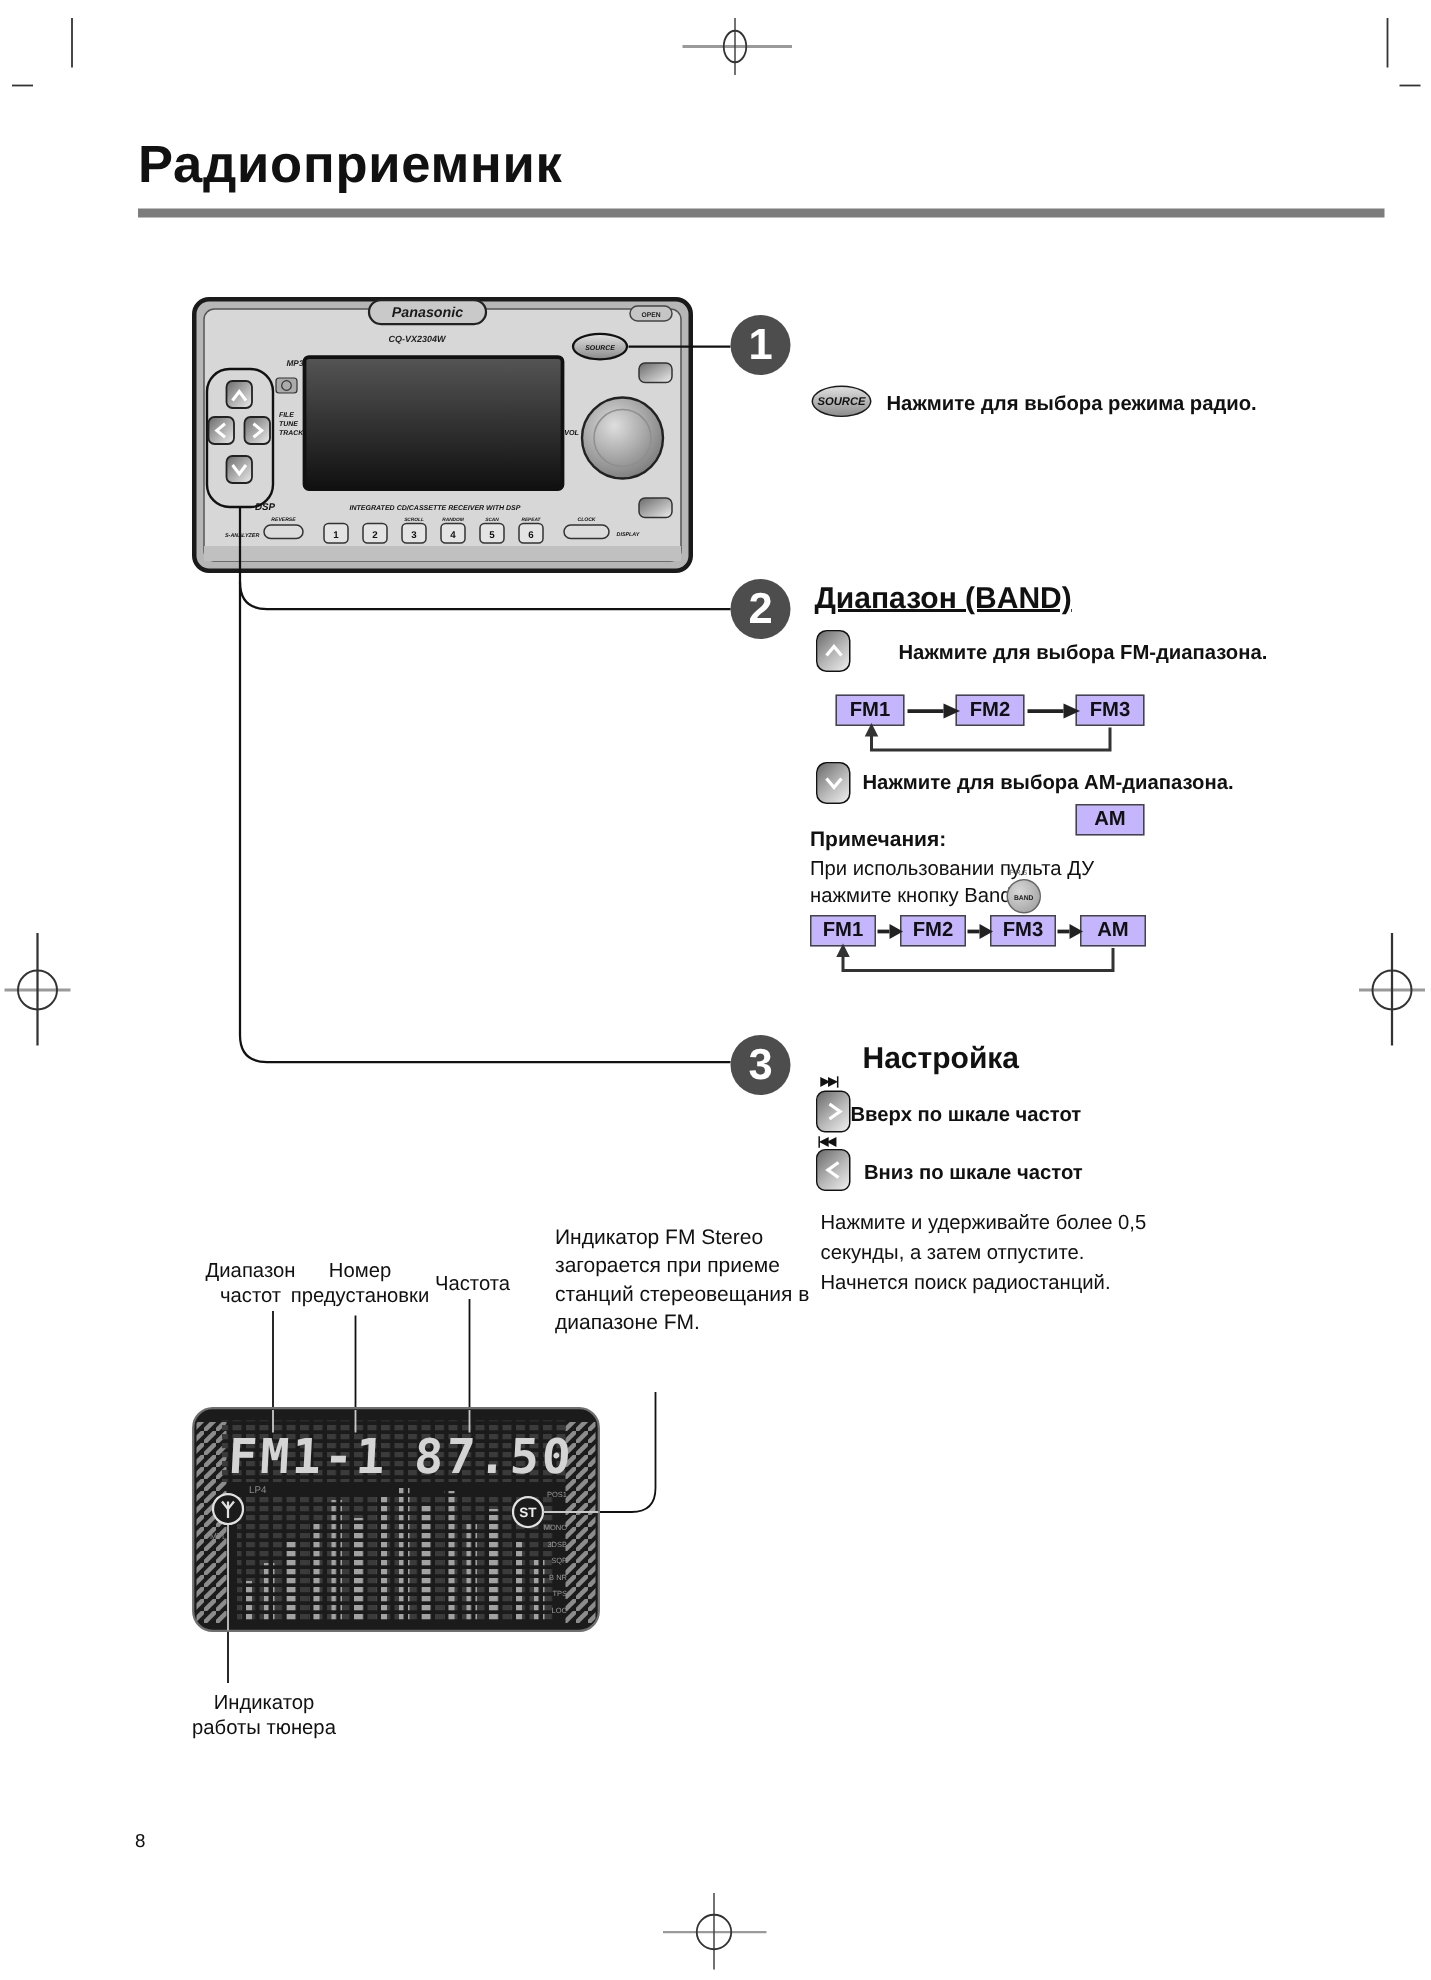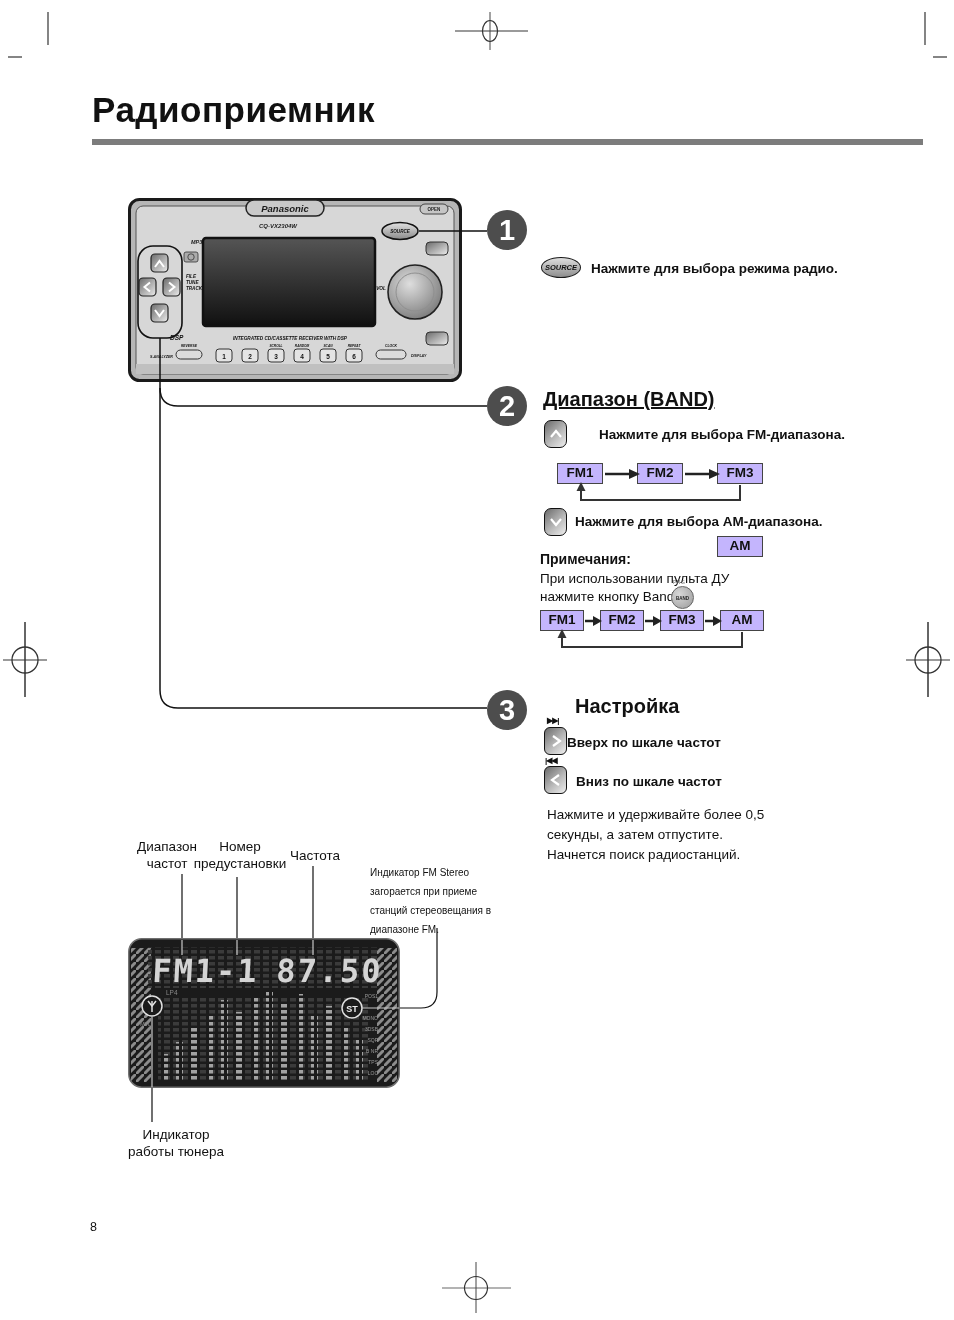--- a/index.html
+++ b/index.html
@@ -265,21 +265,21 @@
   <div class="abs calloutlabel" style="left:126px; top:838px; width:82px;">
     <div>Диапазон</div>
     <div>частот</div>
   </div>
   <div class="abs calloutlabel" style="left:192px; top:838px; width:96px;">
     <div>Номер</div>
     <div>предустановки</div>
   </div>
   <div class="abs calloutlabel" style="left:285px; top:847px; width:60px;">Частота</div>
 
-  <div class="abs" style="left:370px; top:863px; width:185px; font-size:10px; line-height:19px;">
+  <div class="abs" style="left:370px; top:815px; width:185px; font-size:14px; line-height:19px;">
     <div>Индикатор FM Stereo</div>
     <div>загорается при приеме</div>
     <div>станций стереовещания в</div>
     <div>диапазоне FM.</div>
   </div>
 
   <svg class="abs" style="left:128px; top:938px;" width="272" height="150" viewBox="0 0 272 150">
     <defs>
       <pattern id="eqDim" width="9" height="6" patternUnits="userSpaceOnUse">
         <rect width="6" height="3.5" fill="#3b3b3b"></rect>

